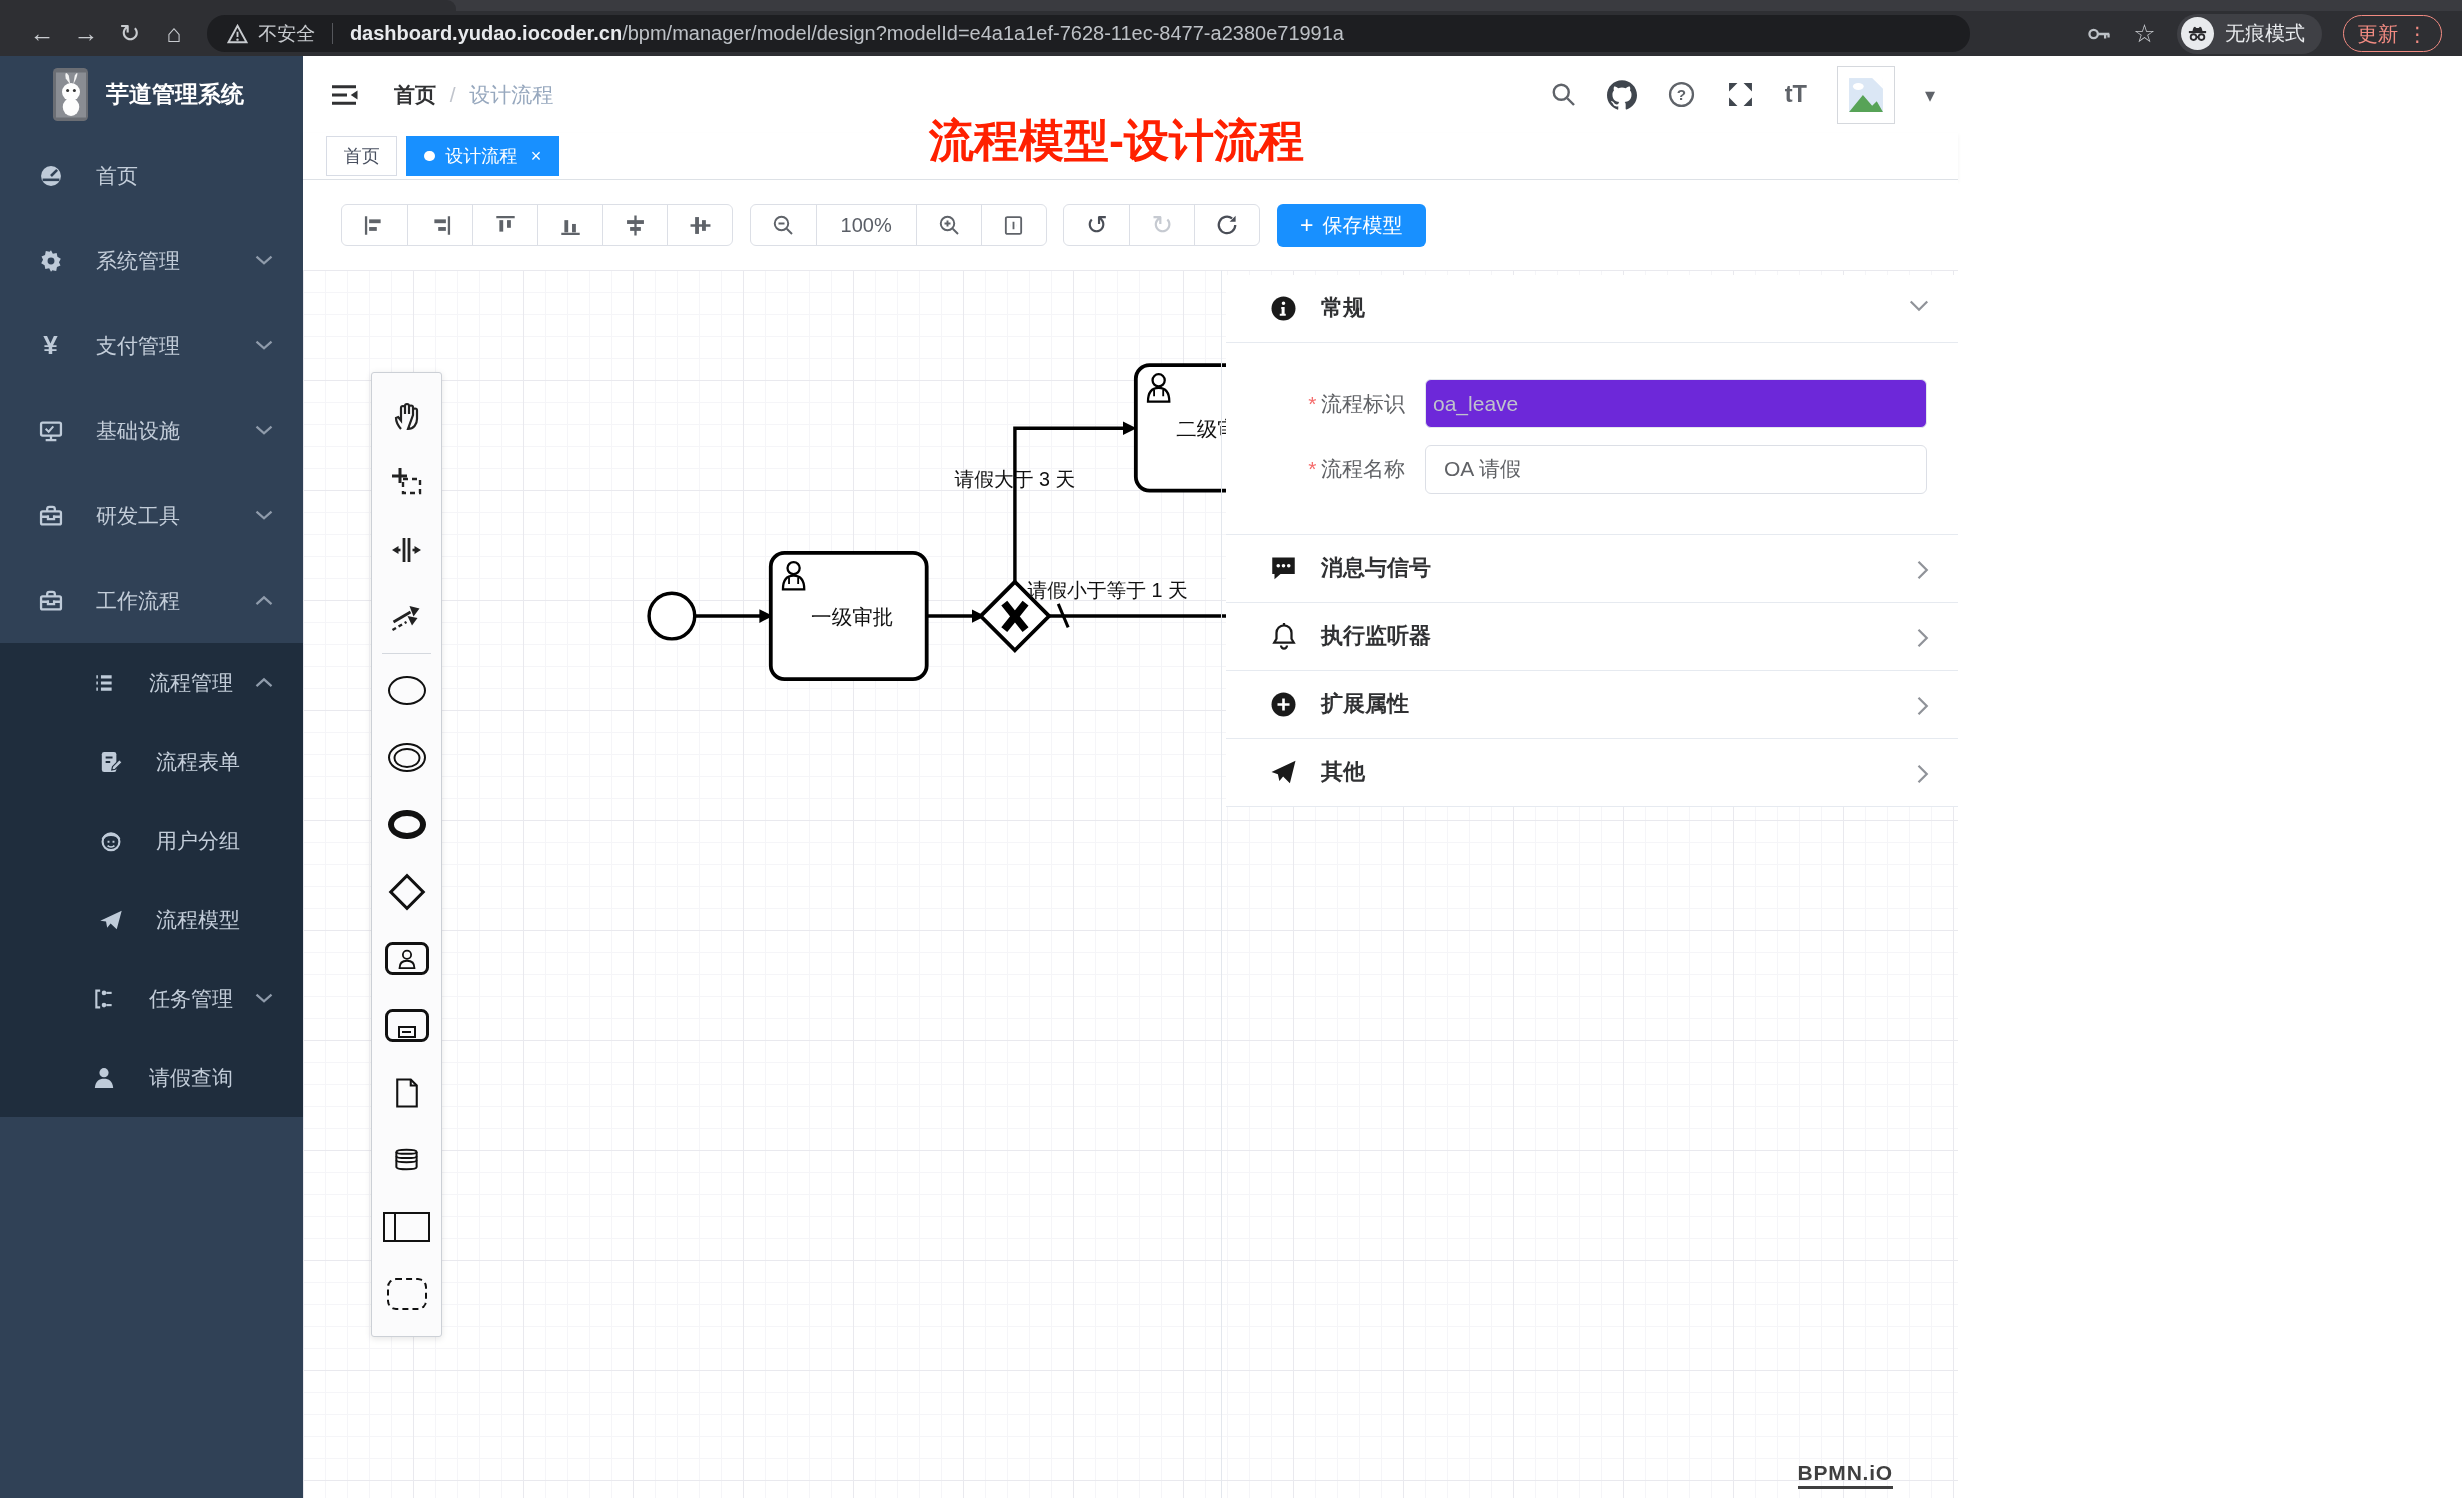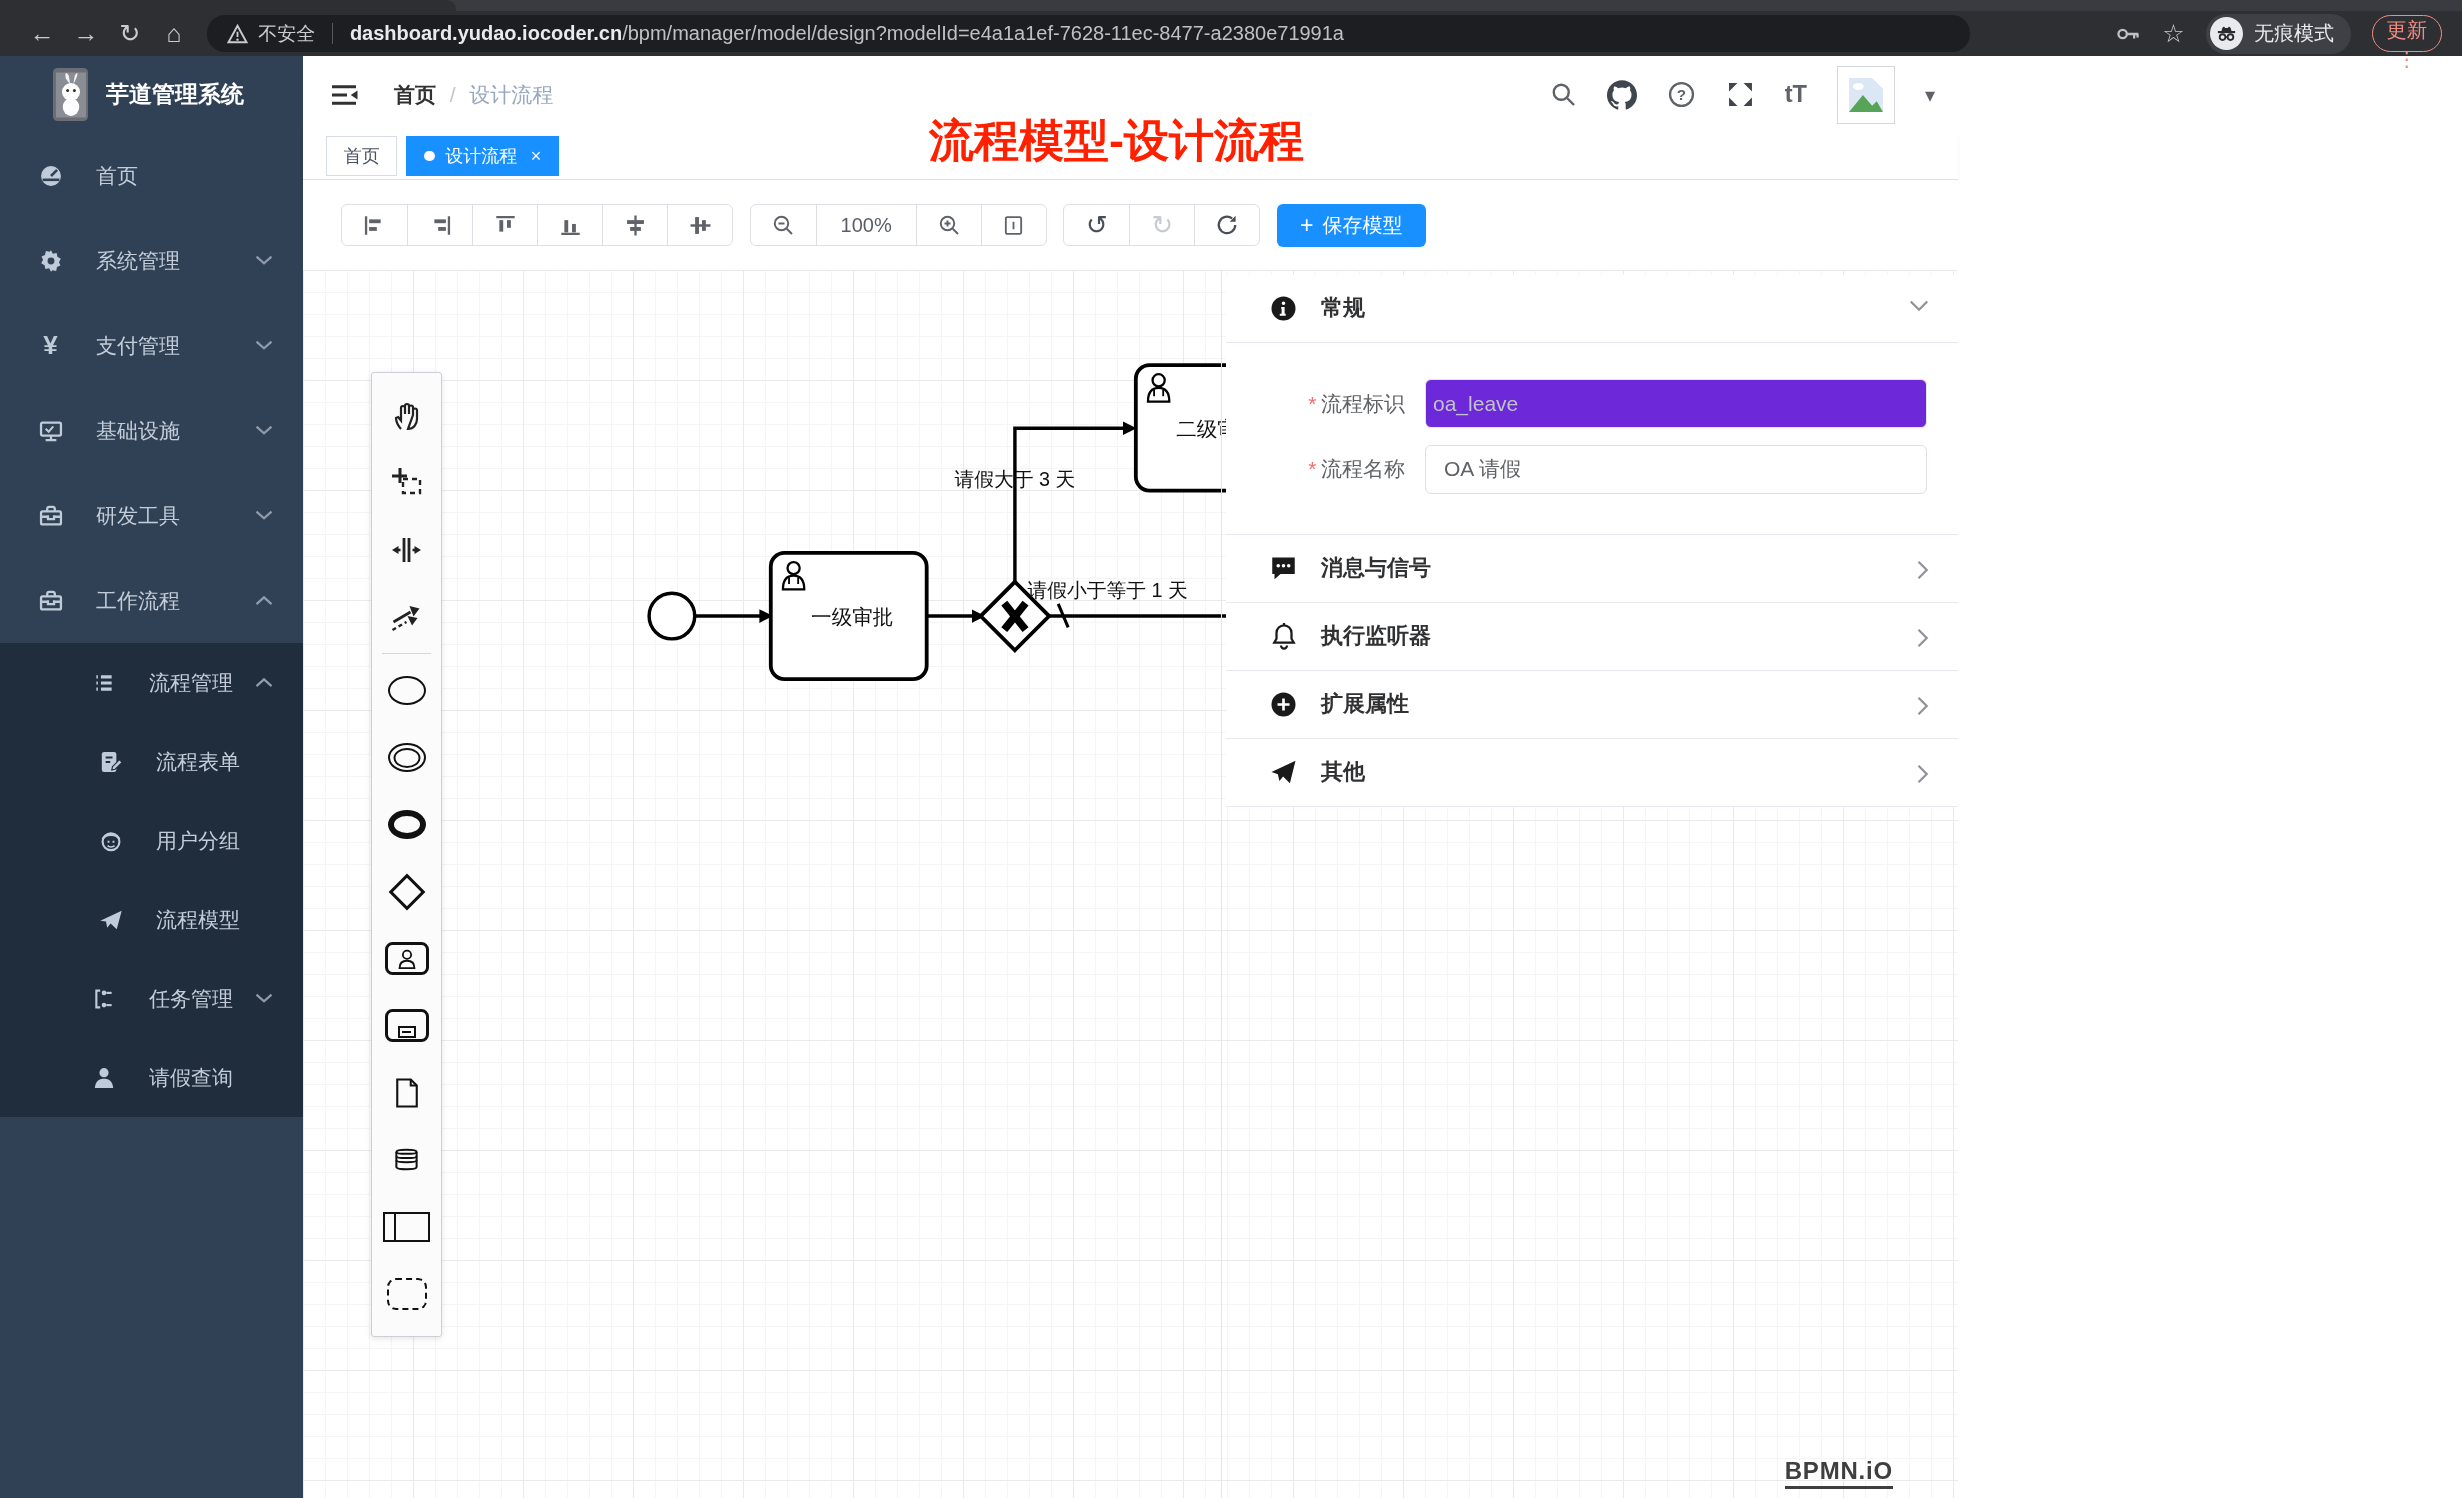--- a/index.html
+++ b/index.html
@@ -14,21 +14,21 @@
   .url-pill{margin-left:10.6px;width:1763px;height:37px;background:#1d1e21;border-radius:18px;display:flex;align-items:center;padding:0 20px;box-sizing:border-box;gap:10.6px;flex:0 0 auto;}
   .sec-tri{flex:0 0 auto;display:flex;align-items:center;}
   .sec-label{color:#c8cbcf;font-size:19px;}
   .pill-div{width:1.5px;height:21px;background:#55575c;margin:0 6px;}
   .url-text{font-size:20px;white-space:nowrap;overflow:hidden;}
   .url-domain{color:#e8eaed;font-weight:bold;}
   .url-path{color:#bdc1c6;}
   .chrome-right{margin-left:auto;display:flex;align-items:center;gap:21px;}
   .incog{height:40px;background:#3f4045;border-radius:21px;display:flex;align-items:center;gap:10.6px;padding:0 16.7px 0 4.6px;color:#e8eaed;font-size:20px;}
   .incog-badge{width:33px;height:33px;border-radius:50%;background:#e8eaed;display:flex;align-items:center;justify-content:center;}
-  .update-btn{height:35px;border:1.5px solid #f28b82;border-radius:20px;display:flex;align-items:center;gap:3px;padding:0 13.7px;color:#f28b82;font-size:20.5px;flex-direction:column;}
+  .update-btn{height:35px;border:1.5px solid #f28b82;border-radius:20px;display:flex;align-items:center;gap:9px;padding:0 13.7px;color:#f28b82;font-size:20.5px;}
   .update-dots{font-size:20px;color:#f28b82;}
 
   
   .app{position:absolute;left:0;top:56px;width:1958px;height:1442px;display:flex;}
   .sidebar{width:303px;flex:0 0 auto;background:#304156;color:#c3cdd9;position:relative;}
   .logo-row{height:77px;display:flex;align-items:center;padding-left:53px;gap:18px;}
   .logo-img{width:35px;height:53px;border-radius:4.6px;background:#6b6e74;overflow:hidden;display:flex;align-items:center;justify-content:center;}
   .logo-title{color:#fff;font-size:23px;font-weight:bold;}
   .menu{position:absolute;left:0;right:0;top:77px;}
   .mi{display:flex;align-items:center;position:relative;font-size:21px;color:#c3cdd9;}
@@ -109,21 +109,21 @@
   .sec-row .sic{width:29px;display:flex;justify-content:center;}
   .sec-title{margin-left:23px;font-size:22px;font-weight:bold;color:#303133;}
   .sec-chev{position:absolute;right:29px;top:50%;margin-top:-8.4px;}
   .form-block{background:#fff;padding:20px 0 23px 0;border-bottom:1.5px solid #e6eaf0;}
   .f-row{display:flex;align-items:center;margin:16.7px 0;}
   .f-label{width:179px;text-align:right;font-size:21px;color:#606266;flex:0 0 auto;}
   .req{color:#f56c6c;margin-right:4.6px;}
   .f-input{margin-left:20px;width:502px;height:49px;border:1.5px solid #dcdfe6;border-radius:6px;font-size:21px;padding:0 18px;box-sizing:border-box;color:#606266;font-family:"Liberation Sans","DejaVu Sans",sans-serif;background:#fff;}
   .f-input:disabled{background:#6d28d9;color:#bfc3cc;border-color:#e3e7ed;padding-left:7px;}
 
-  .watermark{position:absolute;right:65px;bottom:9px;font-size:24px;font-weight:bold;color:#3f3f3f;border-bottom:3px solid #3f3f3f;padding-bottom:1.5px;letter-spacing:0.8px;}
+  .watermark{position:absolute;right:65px;bottom:9px;font-size:21px;font-weight:bold;color:#3f3f3f;border-bottom:3px solid #3f3f3f;padding-bottom:1.5px;letter-spacing:0.8px;}
 
   .annotation{position:absolute;left:929px;top:111px;font-size:45px;font-weight:bold;color:#ff2000;z-index:60;white-space:nowrap;}
 
   .bpmn-svg{position:absolute;left:0;top:0;}
   svg{display:block;}
 </style>
 </head>
 <body>
 
 <div class="page">

